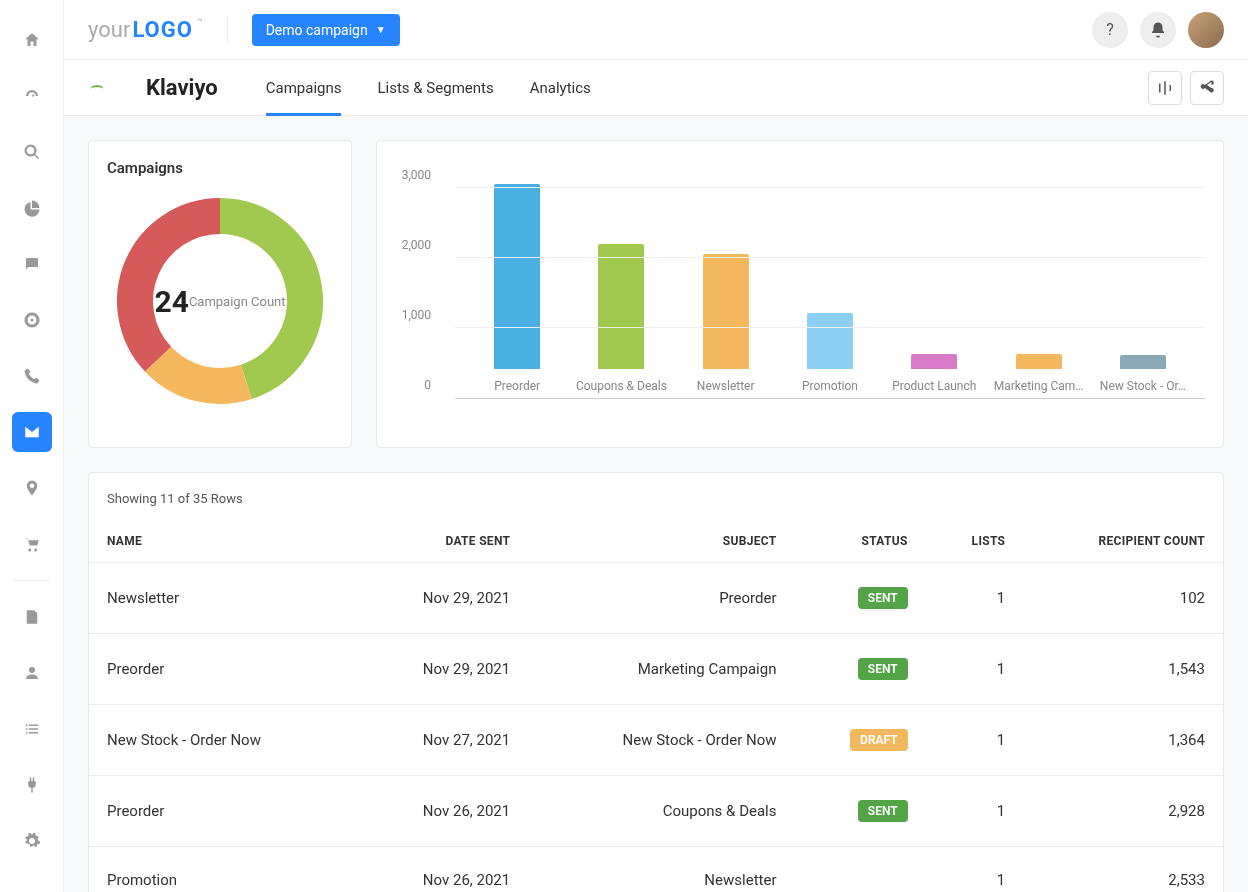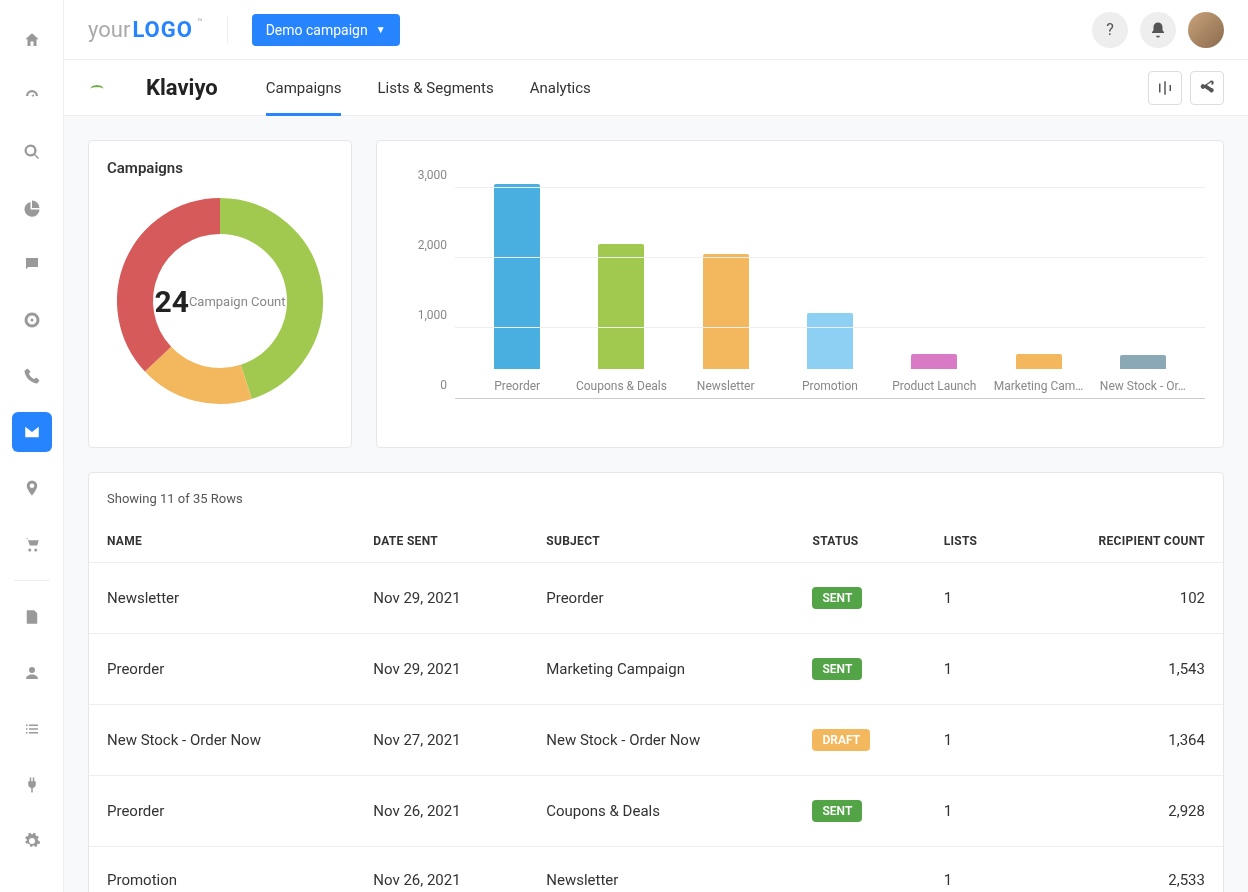--- a/index.html
+++ b/index.html
@@ -35,32 +35,32 @@
 .card { background:#fff; border:1px solid #e5e7eb; border-radius:4px; padding:18px; }
 .card h3 { font-size:15px; font-weight:600; color:#333; margin-bottom:14px; }
 .donut-card { width:264px; }
 .donut-wrap { position:relative; width:220px; height:220px; margin:0 auto; }
 .donut-center { position:absolute; inset:0; display:flex; flex-direction:row; align-items:center; justify-content:center; pointer-events:none; }
 .donut-center .num { font-size:30px; font-weight:700; color:#222; }
 .donut-center .lbl { font-size:13px; color:#888; }
 .bar-card { flex:1; }
 .bar-chart { position:relative; height:240px; display:flex; }
 .yaxis { width:60px; position:relative; }
-.ytick { position:absolute; right:8px; font-size:12px; color:#888; transform:translateY(-50%); }
+.ytick { position:absolute; right:24px; font-size:12px; color:#888; transform:translateY(-50%); }
 .plot { flex:1; position:relative; border-bottom:1px solid #ccc; }
 .grid-line { position:absolute; left:0; right:0; border-top:1px solid #eee; }
 .bars { position:absolute; inset:0; display:flex; align-items:flex-end; justify-content:space-around; padding:0 10px 0 10px; }
 .bar-col { display:flex; flex-direction:column; align-items:center; width:105px; }
 .bar { width:46px; border-radius:2px 2px 0 0; }
 .bar-label { font-size:12px; color:#888; margin-top:8px; text-align:center; white-space:nowrap; overflow:hidden; text-overflow:ellipsis; max-width:100px; position:absolute; bottom:-24px; }
 .table-card { background:#fff; border:1px solid #e5e7eb; border-radius:4px; padding:18px 0 0 0; }
 .table-info { font-size:13px; color:#555; padding:0 18px 14px 18px; }
 table { width:100%; border-collapse:collapse; }
 th { text-align:left; font-size:12px; font-weight:700; color:#333; padding:14px 18px; border-bottom:1px solid #eee; text-transform:uppercase; letter-spacing:0.3px; }
-th.center, td.center { text-align:left; }
+th.center, td.center { text-align:right; }
 th.right, td.right { text-align:right; }
 td { font-size:15px; color:#333; padding:24px 18px; border-bottom:1px solid #eee; }
 .badge { display:inline-block; font-size:12px; font-weight:600; padding:4px 10px; border-radius:4px; color:#fff; }
 .badge.sent { background:#52a447; }
 .badge.draft { background:#f3b85e; }
 svg.ic { width:18px; height:18px; fill:currentColor; }
 </style>
 </head>
 <body>
 

